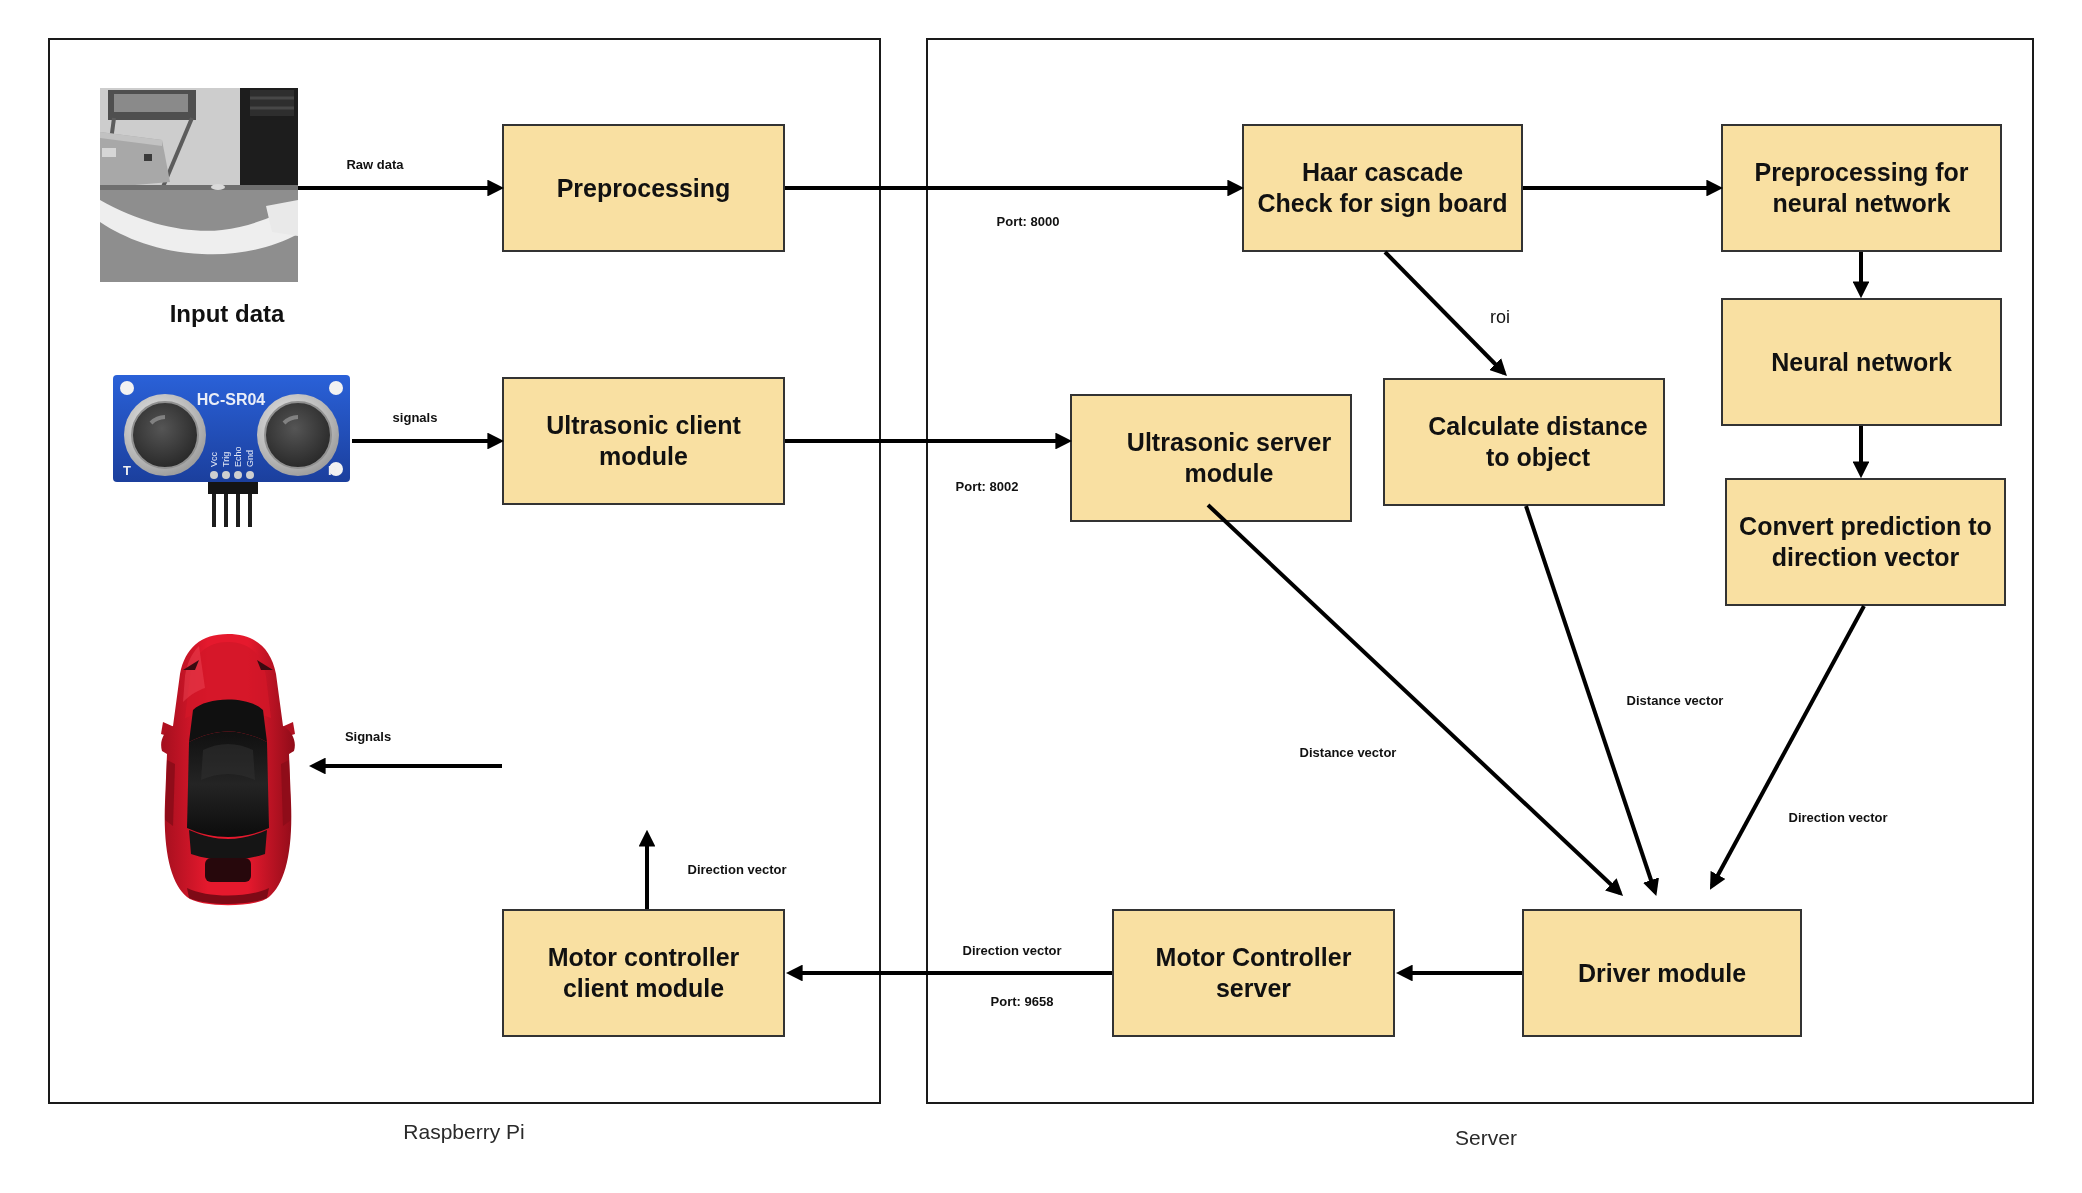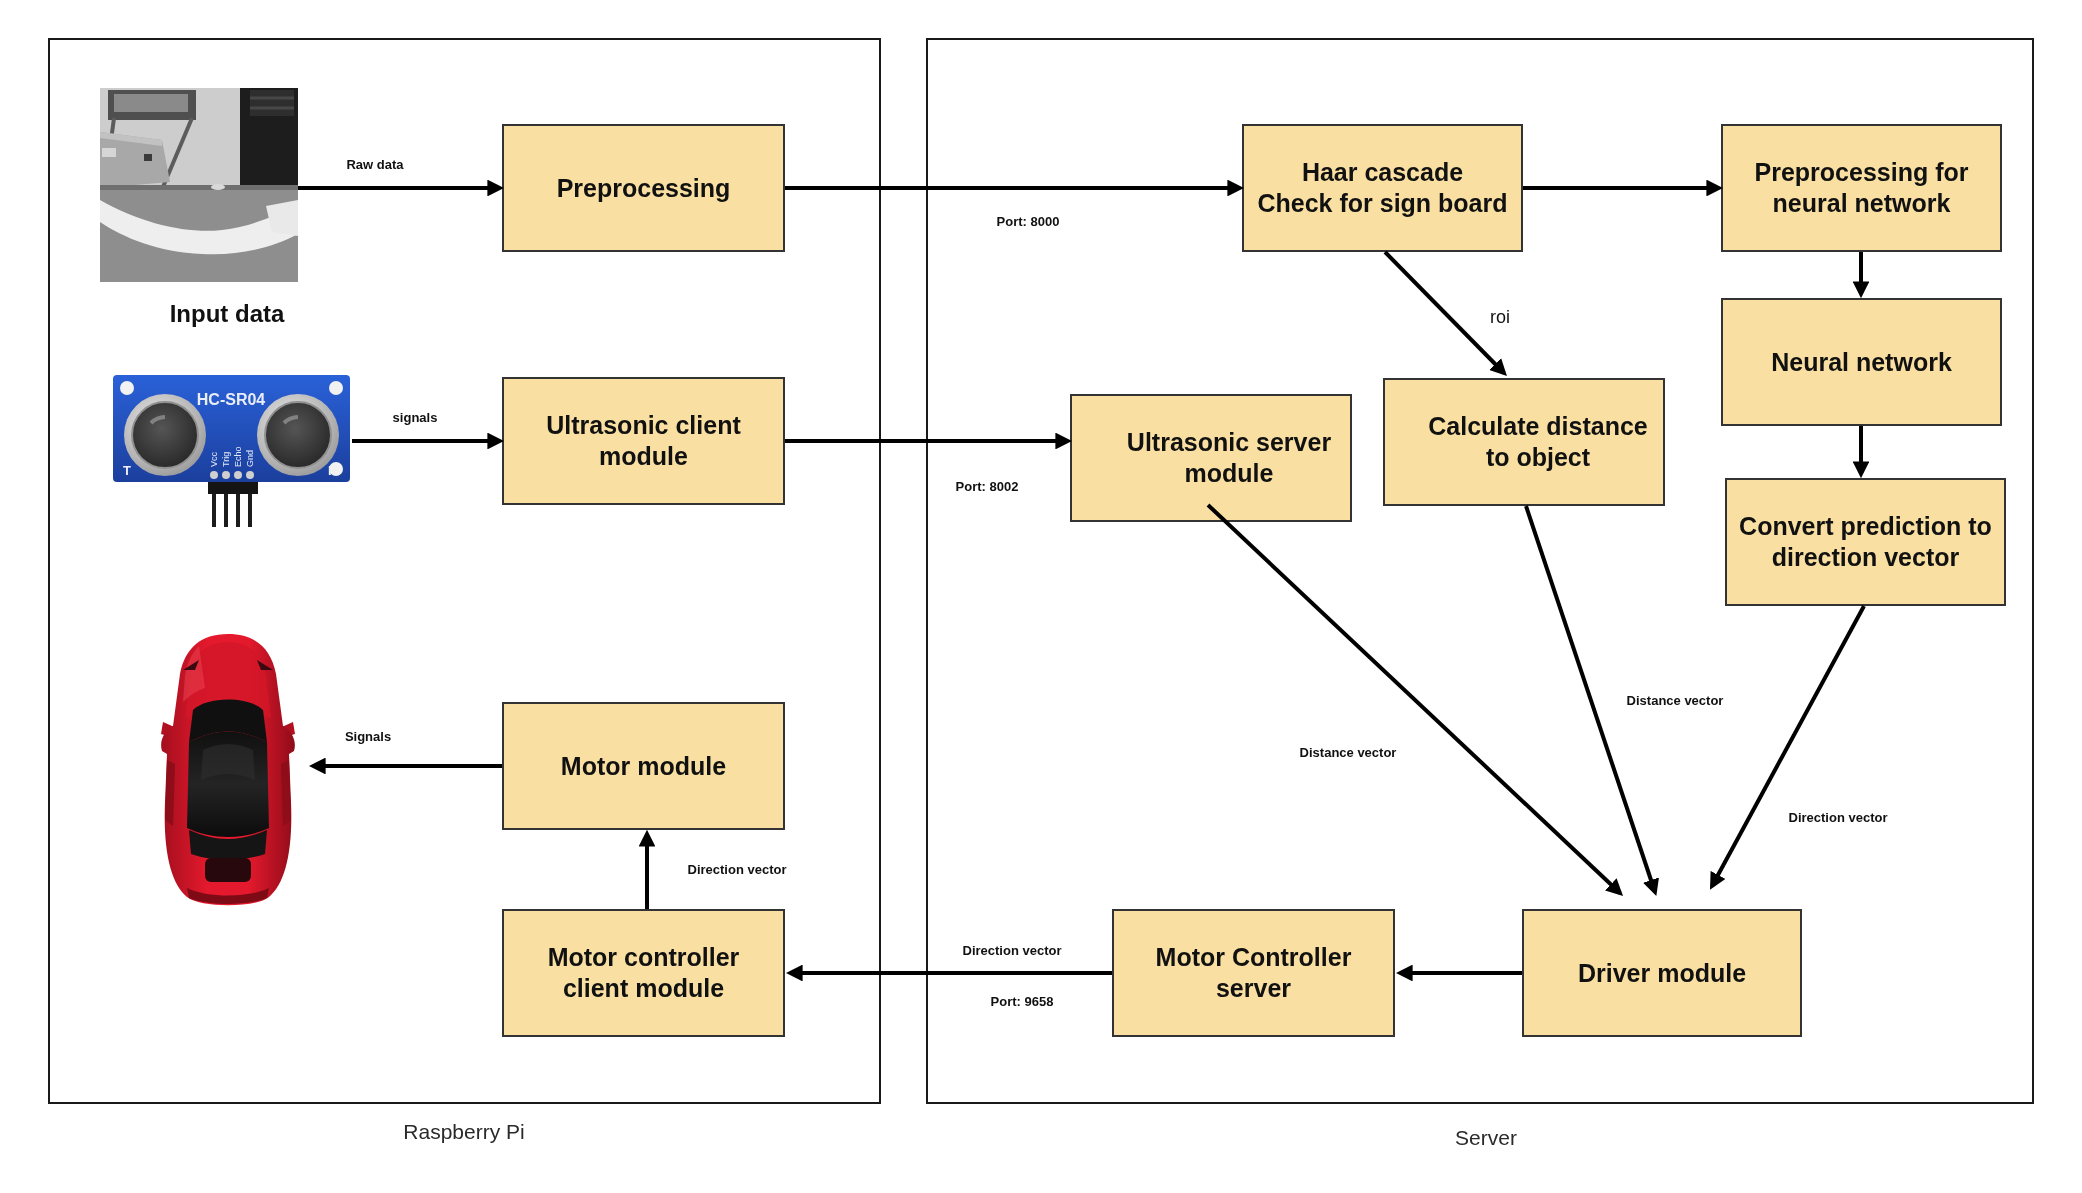--- a/index.html
+++ b/index.html
@@ -158,21 +158,20 @@
       <path d="M40,258 C60,268 102,268 122,258 L120,268 C100,276 62,276 42,268 Z" fill="#7e0a16"></path>
 
       <path d="M20,130 L28,134 L26,196 L18,190 Z" fill="#8f0c19"></path>
       <path d="M142,130 L134,134 L136,196 L144,190 Z" fill="#8f0c19"></path>
     </svg>
   </div>
 
   <div class="box" style="left:502px;top:124px;width:283px;height:128px;">Preprocessing</div>
   <div class="box" style="left:502px;top:377px;width:283px;height:128px;">Ultrasonic client
 module</div>
-  <div class="box" style="left:502px;top:702px;width:283px;height:128px;">Motor module</div>
   <div class="box" style="left:502px;top:909px;width:283px;height:128px;">Motor controller
 client module</div>
 
   <div class="box" style="left:1242px;top:124px;width:281px;height:128px;">Haar cascade
 Check for sign board</div>
   <div class="box" style="left:1721px;top:124px;width:281px;height:128px;">Preprocessing for
 neural network</div>
   <div class="box" style="left:1721px;top:298px;width:281px;height:128px;">Neural network</div>
   <div class="box" style="left:1725px;top:478px;width:281px;height:128px;">Convert prediction to
 direction vector</div>

